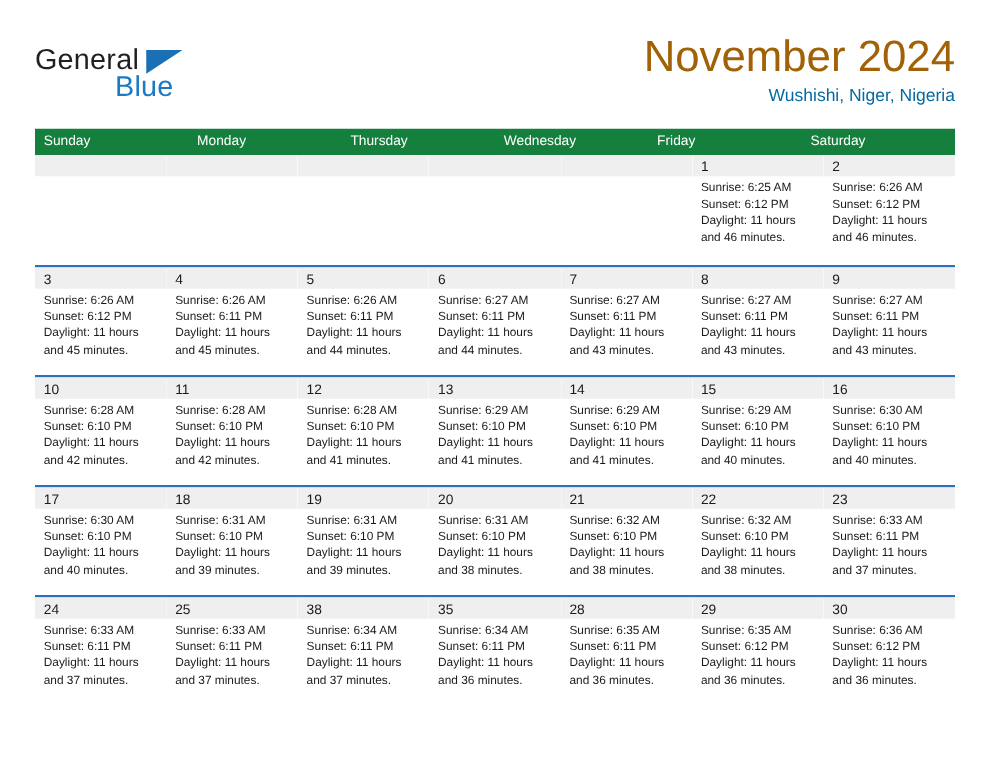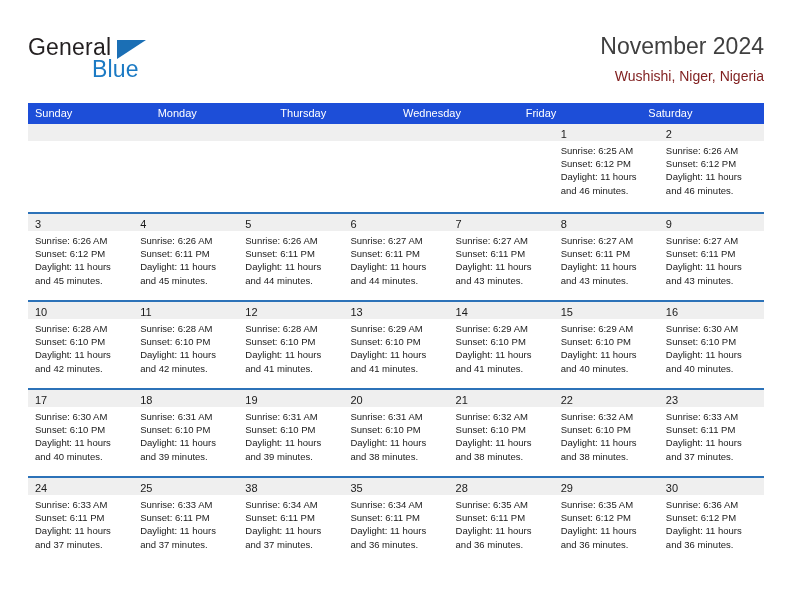--- a/index.html
+++ b/index.html
@@ -63,44 +63,44 @@
     letter-spacing: 0.2px;
   }
 
   .title-block {
     position: absolute;
     right: 0;
     top: 0;
     text-align: right;
   }
   .cal-title {
-    font-size: 23px;
+    font-size: 35px;
     line-height: 32px;
-    color: #404040;
+    color: #a16207;
     font-weight: normal;
     white-space: nowrap;
   }
   .cal-subtitle {
     margin-top: 5px;
     font-size: 14px;
     line-height: 18px;
-    color: #7f1d1d;
+    color: #0369a1;
     white-space: nowrap;
   }
 
   
   .calendar {
     position: absolute;
     left: 28px;
     top: 103px;
     width: 736px;
   }
   .weekday-row {
     display: flex;
-    background: #1d4ed8;
+    background: #15803d;
     height: 21px;
   }
   .weekday {
     flex: 1 1 0;
     color: #ffffff;
     font-size: 11px;
     line-height: 21px;
     padding-left: 7px;
     box-sizing: border-box;
     white-space: nowrap;

